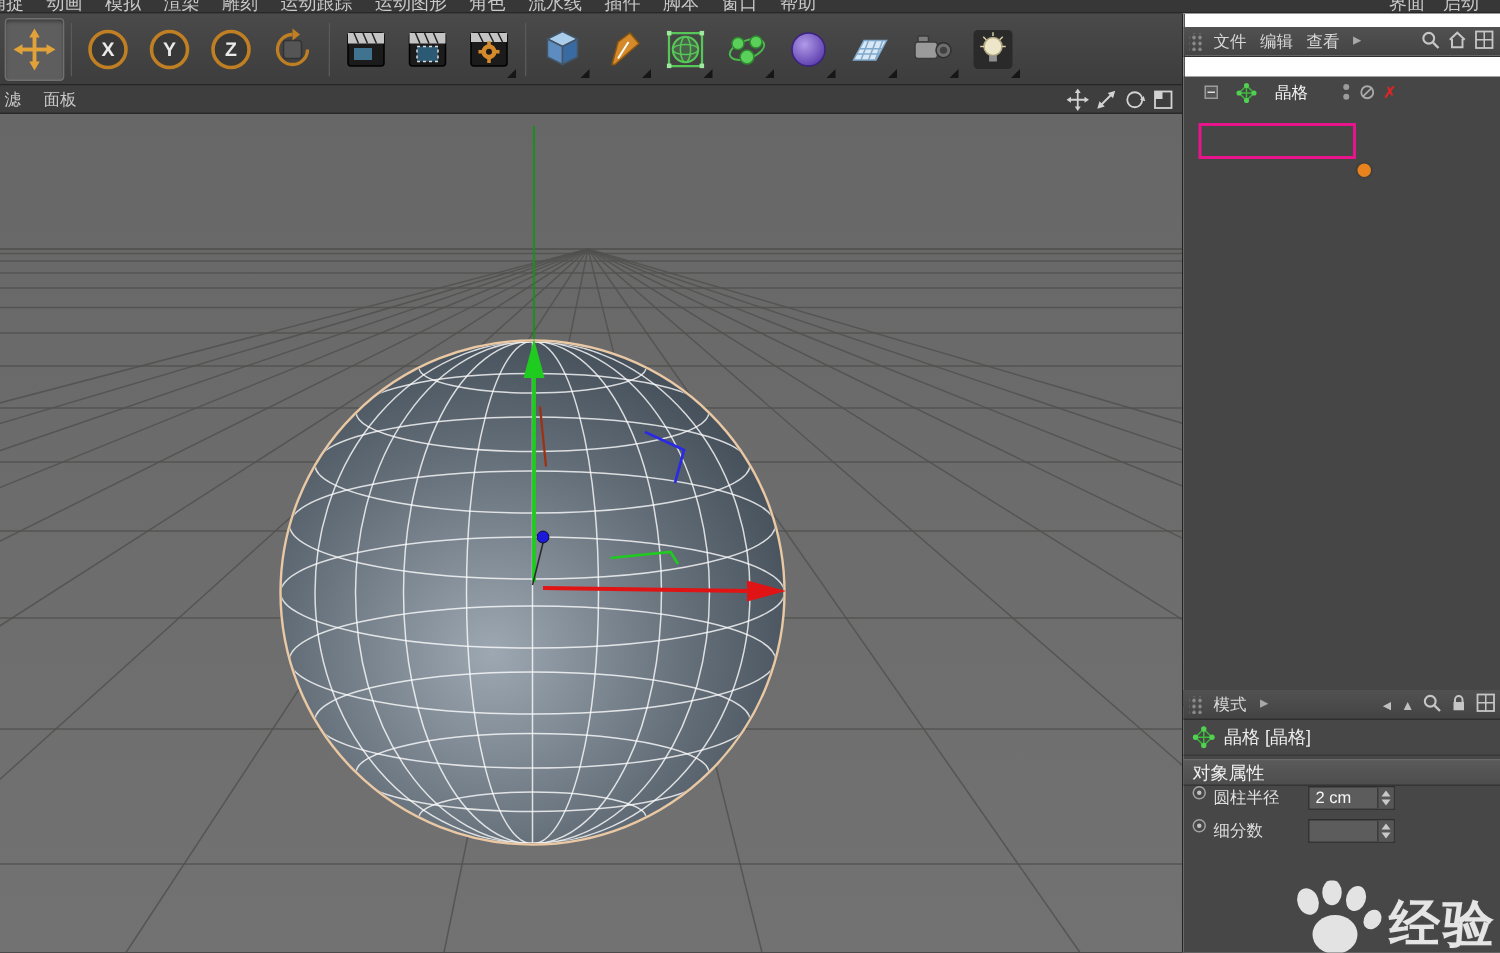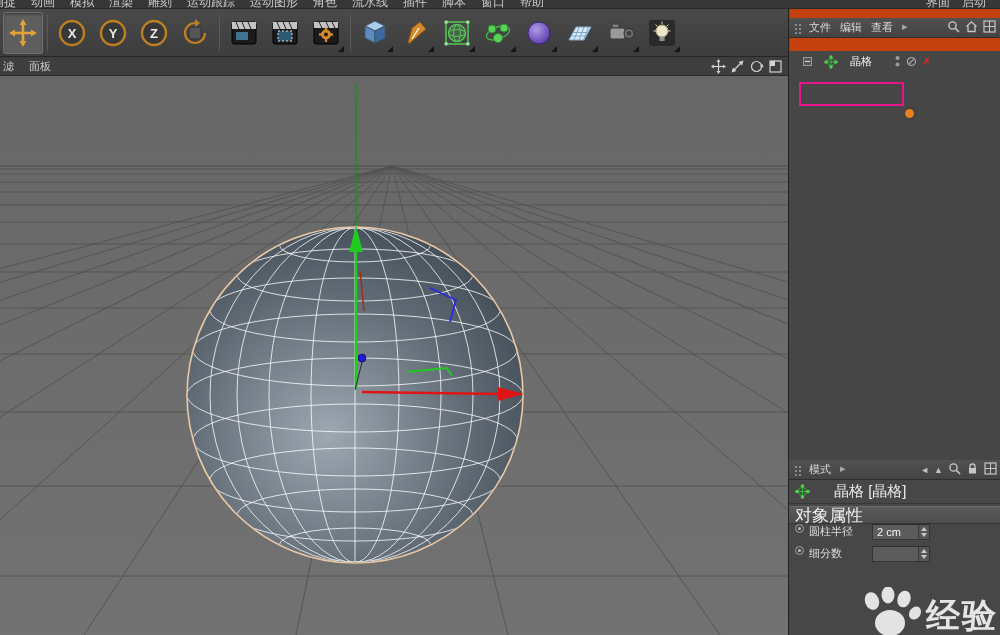--- a/index.html
+++ b/index.html
@@ -28,21 +28,21 @@
   .vp-header{position:absolute;left:0;top:57px;width:788px;height:19px;background:#3e3e3e;
     border-bottom:1px solid #292929;display:flex;align-items:center;font-size:11px;color:#cbcbcb}
   .vp-menus{display:flex;gap:15px;padding-left:3px}
   .vp-nav{margin-left:auto;display:flex;gap:4px;padding-right:5px}
   .vp-nav svg{display:block}
   .viewport{position:absolute;left:0;top:76px;width:788px;height:559px;
     background:linear-gradient(180deg,#676767,#727272)}
   .viewport svg{display:block}
 
   
-  .right-panel{position:absolute;left:788px;top:9px;width:212px;height:626px;background:#c2410c;
+  .right-panel{position:absolute;left:788px;top:9px;width:212px;height:626px;background:#ffffff;
     border-left:1px solid #222;box-shadow:inset 1px 0 0 #565656}
   .mgr-header{height:20px;display:flex;align-items:center;font-size:11px;color:#d8d8d8;
     background:linear-gradient(#515151,#444);border-bottom:1px solid #2e2e2e;padding-right:4px}
   .mgr-header .menus{display:flex;gap:9px;margin-left:2px}
   .mgr-header .spacer{flex:1}
   .mgr-header .hicons{display:flex;gap:5px;align-items:center}
   .grip{width:9px;height:12px;margin:0 5px 0 4px;flex:0 0 auto;
     background-image:radial-gradient(#8d8d8d 1px,transparent 1.2px);background-size:4px 4px;background-position:1px 1px}
   .om-header{margin-top:9px}
   .tree-area{position:relative;height:420px;background:#464646;border-bottom:1px solid #2e2e2e}
@@ -54,28 +54,28 @@
   .lbl-sphere{color:#8fd8e4}
   .mark-x{color:#e42424;font-weight:bold;font-size:11px}
   .mark-check{color:#3ecb3e;font-weight:bold;font-size:11px}
   .tree-controls{display:flex;align-items:center;gap:5px;margin-left:10px}
   .magenta-box{position:absolute;left:10px;top:31px;width:105px;height:24px;
     border:2px solid #e8148c;pointer-events:none}
   .orange-dot{position:absolute;left:116px;top:58px;width:9px;height:9px;border-radius:50%;
     background:#e8821c;box-shadow:0 0 2px rgba(0,0,0,.4)}
 
   .am-block{position:absolute;left:0;top:451px;width:212px;bottom:0;background:#474747}
-  .am-title{height:24px;display:flex;align-items:center;gap:24px;padding-left:6px;
-    font-size:15px;color:#ececec;border-bottom:1px solid #383838}
+  .am-title{height:24px;display:flex;align-items:center;gap:6px;padding-left:6px;
+    font-size:12px;color:#ececec;border-bottom:1px solid #383838}
   .am-tabs{display:flex;gap:3px;padding:3px 0 3px 5px}
   .tab{font-size:11px;color:#e2e2e2;padding:2px 9px;border:1px solid #353535;border-radius:2px;
     background:linear-gradient(#606060,#4f4f4f);box-shadow:inset 0 1px 0 #737373}
   .tab.active{background:linear-gradient(#757575,#616161);color:#fff}
   .section-bar{height:18px;margin-top:2px;display:flex;align-items:center;padding-left:6px;
-    font-size:17px;color:#f0f0f0;background:linear-gradient(#5a5a5a,#4d4d4d);
+    font-size:12px;color:#f0f0f0;background:linear-gradient(#5a5a5a,#4d4d4d);
     border-top:1px solid #6a6a6a;border-bottom:1px solid #353535}
   .prop-row{height:22px;display:flex;align-items:flex-start;gap:5px;padding-left:6px;font-size:11px;color:#dedede}
   .radio{width:9px;height:9px;border:1px solid #a2a2a2;border-radius:50%;position:relative;flex:0 0 auto}
   .radio::after{content:"";position:absolute;left:2px;top:2px;right:2px;bottom:2px;background:#c0c0c0;border-radius:50%}
   .prop-label{width:58px;flex:0 0 auto}
   .field{width:58px;height:16px;background:#5c5c5c;border:1px solid #353535;border-top-color:#2e2e2e;
     color:#f6f6f6;display:flex;align-items:center;padding-left:4px;position:relative;font-size:11px}
   .spin{position:absolute;right:0;top:0;bottom:0;width:11px;border-left:1px solid #3a3a3a;
     display:flex;flex-direction:column;align-items:center;justify-content:center;gap:2px;background:#565656}
   .spin i{width:0;height:0;border-left:3px solid transparent;border-right:3px solid transparent}

